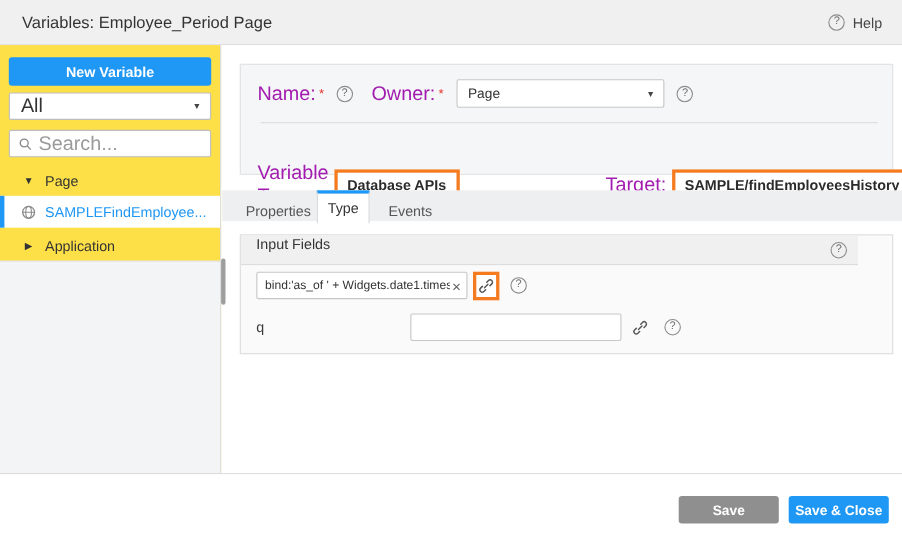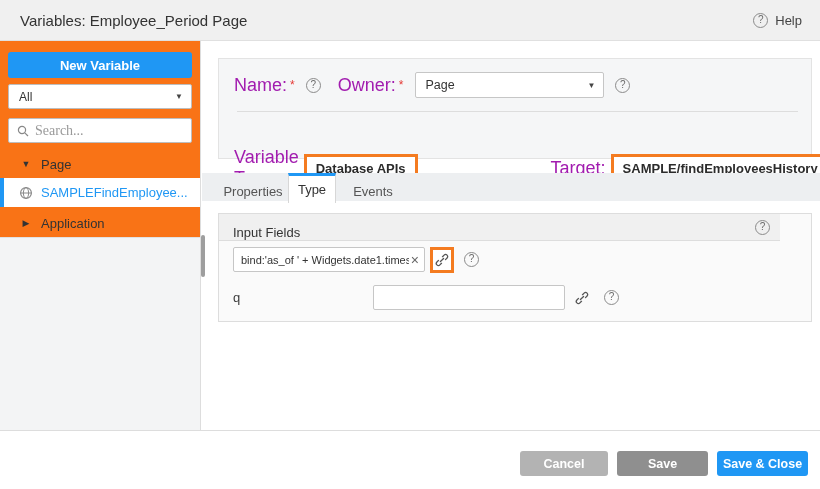--- a/index.html
+++ b/index.html
@@ -10,32 +10,32 @@
   .app-header { position:absolute; left:0; top:0; width:820px; height:41px;
     background:#f0f0f0; border-bottom:1px solid #e0e0e0; display:flex; align-items:center; }
   .app-title { font-size:15px; color:#333; margin-left:20px; }
   .help-link { position:absolute; right:18px; top:0; height:41px; display:flex; align-items:center; gap:7px; cursor:pointer; }
   .help-circle { width:15px; height:15px; border:1.4px solid #8b8b8b; border-radius:50%;
     color:#6b6b6b; font-size:10px; line-height:12px; text-align:center; display:inline-block; flex:0 0 auto; }
   .help-text { font-size:13px; color:#444; }
 
   
   .sidebar { position:absolute; left:0; top:41px; width:201px; height:389px;
-    background:#f97316; border-right:1px solid #ddd; }
+    background:#fde047; border-right:1px solid #ddd; }
   .btn-new-variable { position:absolute; left:8px; top:11px; width:184px; height:26px;
     border:none; border-radius:3px; color:#fff; font-weight:bold; font-size:13px; cursor:pointer; }
   .filter-select { position:absolute; left:8px; top:43px; width:184px; height:25px;
     background:#fff; border:1px solid #bdbdbd; border-radius:2px; display:flex; align-items:center; cursor:pointer; }
-  .filter-select .val { font-size:12px; color:#333; margin-left:10px; flex:1; }
+  .filter-select .val { font-size:18px; color:#333; margin-left:10px; flex:1; }
   .caret { font-size:8px; color:#444; margin-right:8px; }
   .search-box { position:absolute; left:8px; top:77px; width:184px; height:25px;
     background:#fff; border:1px solid #bdbdbd; border-radius:2px; display:flex; align-items:center; }
   .search-box svg { margin:0 6px 0 8px; flex:0 0 auto; }
-  .search-box input { border:none; outline:none; flex:1; font-size:14px; color:#333;
-    font-family:Liberation Serif, serif; background:transparent; min-width:0; }
+  .search-box input { border:none; outline:none; flex:1; font-size:18px; color:#333;
+    font-family:Liberation Sans, sans-serif; background:transparent; min-width:0; }
   .search-box input::placeholder { color:#9a9a9a; }
   .tree-item { position:absolute; left:0; width:200px; display:flex; align-items:center; cursor:pointer; }
   .tree-item .tri { font-size:9px; color:#333; width:12px; text-align:center; margin-left:20px; }
   .tree-item .lbl { font-size:13px; color:#333; margin-left:9px; }
   .tree-group-page { top:111px; height:24px; }
   .tree-group-app  { top:170px; height:24px; }
   .tree-selected { position:absolute; left:0; top:137px; width:200px; height:29px;
     display:flex; align-items:center; background:#fff; cursor:pointer; }
   .sel-bar { position:absolute; left:0; top:0; width:4px; height:29px; }
   .tree-selected svg { margin-left:19px; flex:0 0 auto; }
@@ -68,21 +68,21 @@
     font-size:13px; color:#555; cursor:pointer; }
   .tab-properties { left:16px; width:70px; }
   .tab-data { left:86px; width:48px; background:#fff; border-left:1px solid #d7d7d7;
     border-right:1px solid #d7d7d7; border-top:3px solid #1f97f4; color:#333; height:30px; }
   .tab-events { left:140px; width:62px; }
 
   
   .if-card { position:absolute; left:218px; top:213px; width:594px; height:109px;
     background:#fafafa; border:1px solid #ddd; }
   .if-header { position:absolute; left:0; top:0; width:561px; height:27px; background:#f0f0f0;
-    border-bottom:1px solid #ddd; display:flex; align-items:flex-end; }
+    border-bottom:1px solid #ddd; display:flex; align-items:flex-start; }
   .if-header .t { font-size:13px; color:#333; margin-left:14px; }
   .if-header .help-circle { position:absolute; right:10px; top:6px; }
   .if-row { position:absolute; left:14px; width:566px; height:25px; display:flex; align-items:center; }
   .if-row-1 { top:33px; } .if-row-2 { top:71px; }
   .if-row .lbl { font-size:13px; color:#3c3c3c; width:140px; }
   .val-box { width:192px; height:25px; background:#fff; border:1px solid #c6c6c6; border-radius:2px;
     display:flex; align-items:center; overflow:hidden; }
   .val-box input { border:none; outline:none; flex:1; min-width:0; font-size:11px; color:#333;
     padding:0 2px 0 7px; font-family:"Liberation Sans",sans-serif; background:transparent; }
   .clear-x { font-size:14px; color:#666; margin:0 5px 0 0; cursor:pointer; line-height:1; }
@@ -211,18 +211,17 @@
           <path d="M6.2 9.8 L9.8 6.2" stroke="#555" stroke-width="1.5" fill="none" stroke-linecap="round"></path>
           <path d="M8.6 4.2 L10.4 2.4 a2.4 2.4 0 0 1 3.4 3.4 L12 7.6" stroke="#555" stroke-width="1.5" fill="none" stroke-linecap="round"></path>
           <path d="M7.4 11.8 L5.6 13.6 a2.4 2.4 0 0 1 -3.4-3.4 L4 8.4" stroke="#555" stroke-width="1.5" fill="none" stroke-linecap="round"></path>
         </svg>
       </span>
       <span class="help-circle">?</span>
     </div>
   </div>
 
   <div class="footer">
-    <button class="btn-cancel">Cancel</button>
     <button class="btn-save">Save</button>
     <button class="btn-save-close" style="background:#1f97f4;">Save &amp; Close</button>
   </div>
 
 </div>
 
 </body></html>

